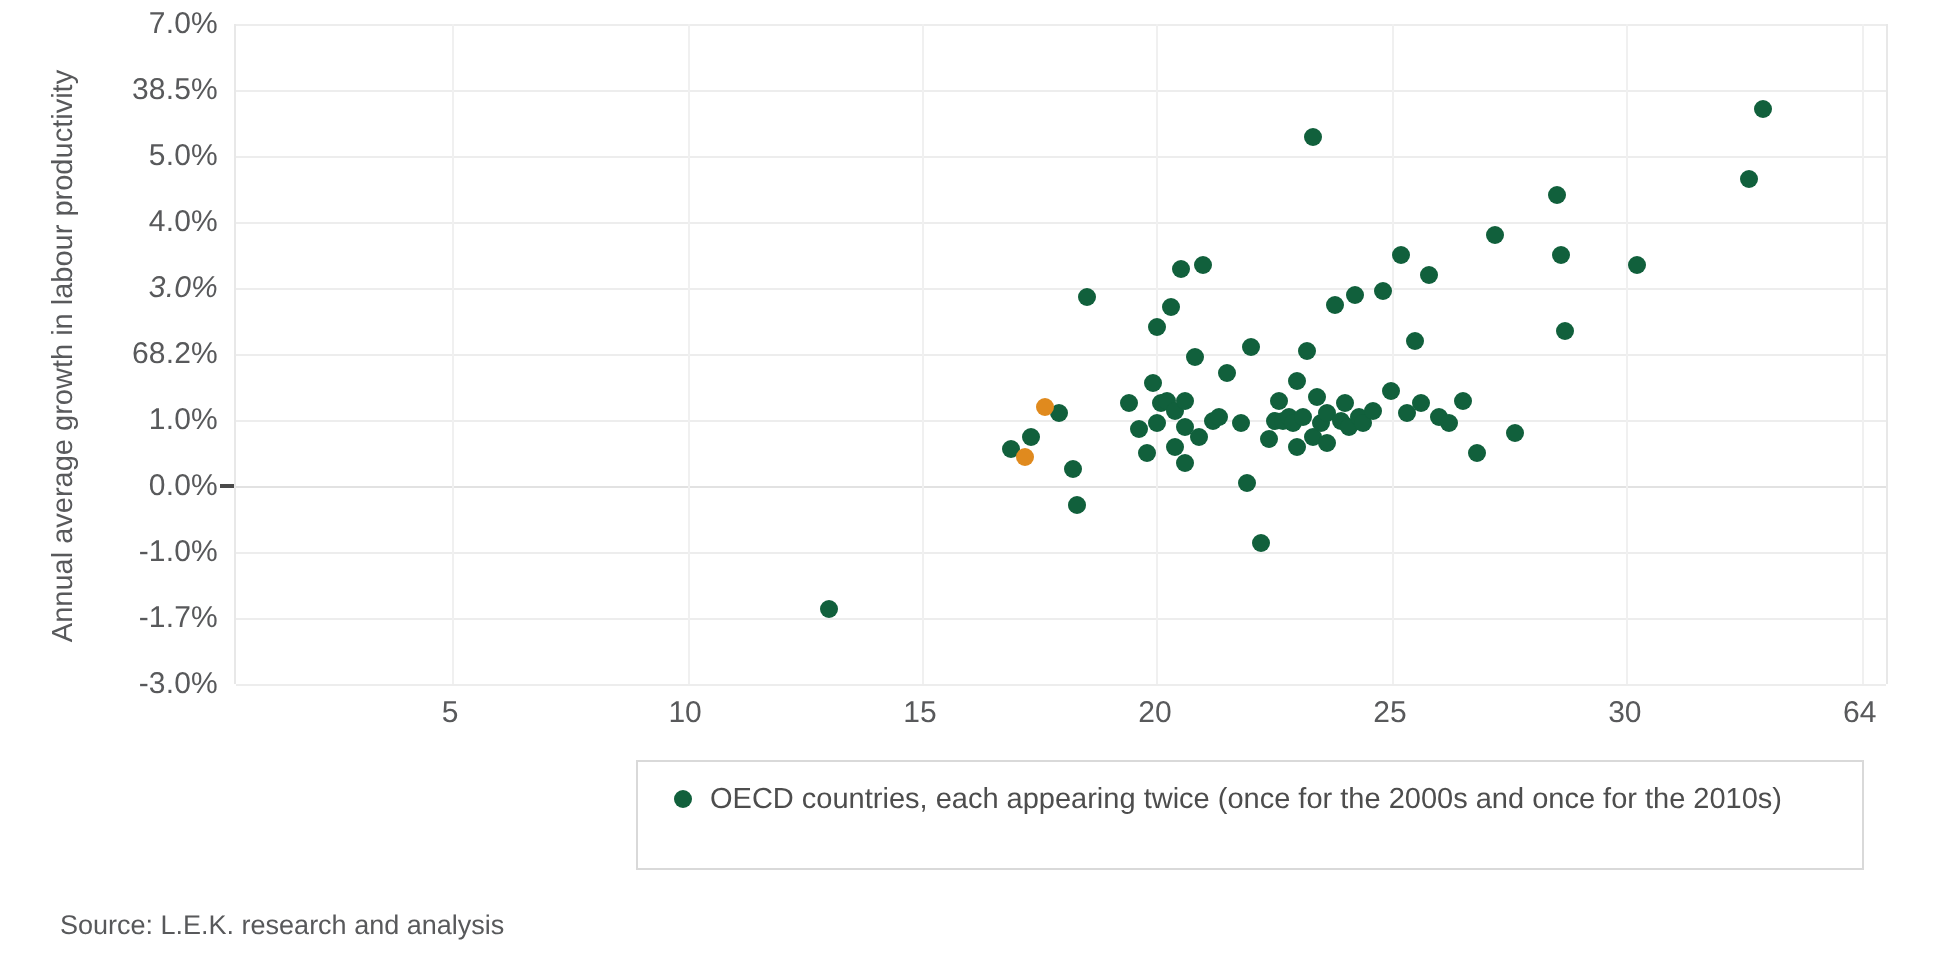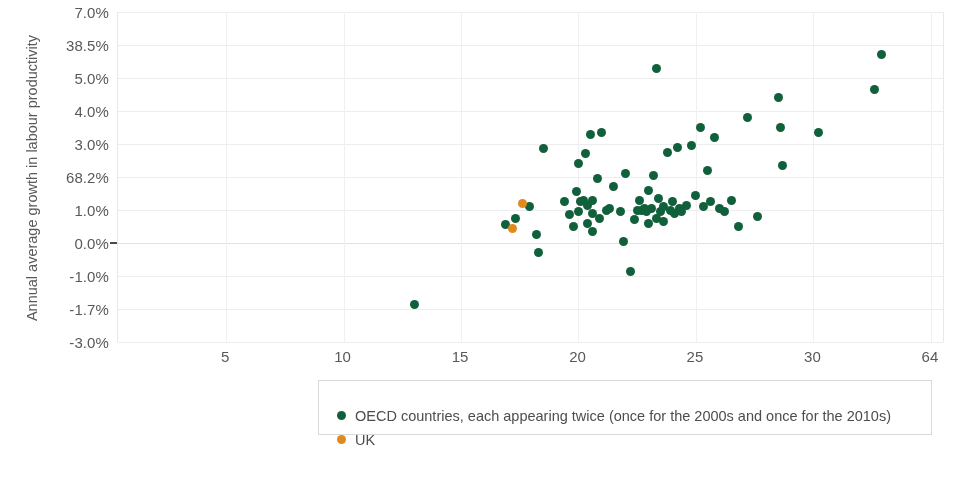--- a/index.html
+++ b/index.html
@@ -137,21 +137,21 @@
   
   .legend {
     position: absolute;
     left: 318px;
     top: 380px;
     width: 614px;
     height: 55px;
     border: 1px solid #d9d9d9;
     box-sizing: border-box;
     background: #fff;
-    padding: 24px 0 0 18px;
+    padding: 8px 0 0 18px;
   }
   .legend-row {
     display: flex;
     align-items: center;
     height: 21px;
     margin-bottom: 3px;
   }
   .legend-swatch {
     width: 9px;
     height: 9px;
@@ -181,21 +181,21 @@
 
 <div id="chart-root">
 
   <div class="y-axis-title">Annual average growth in labour productivity</div>
 
   <div class="ytick-wrap" id="ytick-wrap">
       <div class="ytick" style="top: 0px;">7.0%</div>
       <div class="ytick" style="top: 33px;">38.5%</div>
       <div class="ytick" style="top: 66px;">5.0%</div>
       <div class="ytick" style="top: 99px;">4.0%</div>
-      <div class="ytick" style="top: 132px;">3.0%</div>
+      <div class="ytick" style="top: 132px; font-style: italic;">3.0%</div>
       <div class="ytick" style="top: 165px;">68.2%</div>
       <div class="ytick" style="top: 198px;">1.0%</div>
       <div class="ytick" style="top: 231px;">0.0%</div>
       <div class="ytick" style="top: 264px;">-1.0%</div>
       <div class="ytick" style="top: 297px;">-1.7%</div>
       <div class="ytick" style="top: 330px;">-3.0%</div>
     </div>
 
   <div class="plot-area" id="plot-area">
       <div class="gridline" style="top: 0px;"></div>
@@ -304,21 +304,18 @@
       <div class="xtick" style="left: 695.432px; text-align: center;">30</div>
       <div class="xtick" style="left: 812.903px;">64</div>
     </div>
 
 
   <div class="legend" id="legend">
       <div class="legend-row">
         <span class="legend-swatch oecd" style="background: rgb(17, 96, 60);"></span>
         <span class="legend-label">OECD countries, each appearing twice (once for the 2000s and once for the 2010s)</span>
       </div>
-      <div class="legend-row">
-        <span class="legend-swatch uk" style="background: rgb(224, 138, 30);"></span>
-        <span class="legend-label">UK</span>
-      </div>
     </div>
 
+  <div class="source">Source: L.E.K. research and analysis</div>
 
 <div class="ytick-dash" style="top: 243px;"></div>
   </div>
 
 </body></html>

